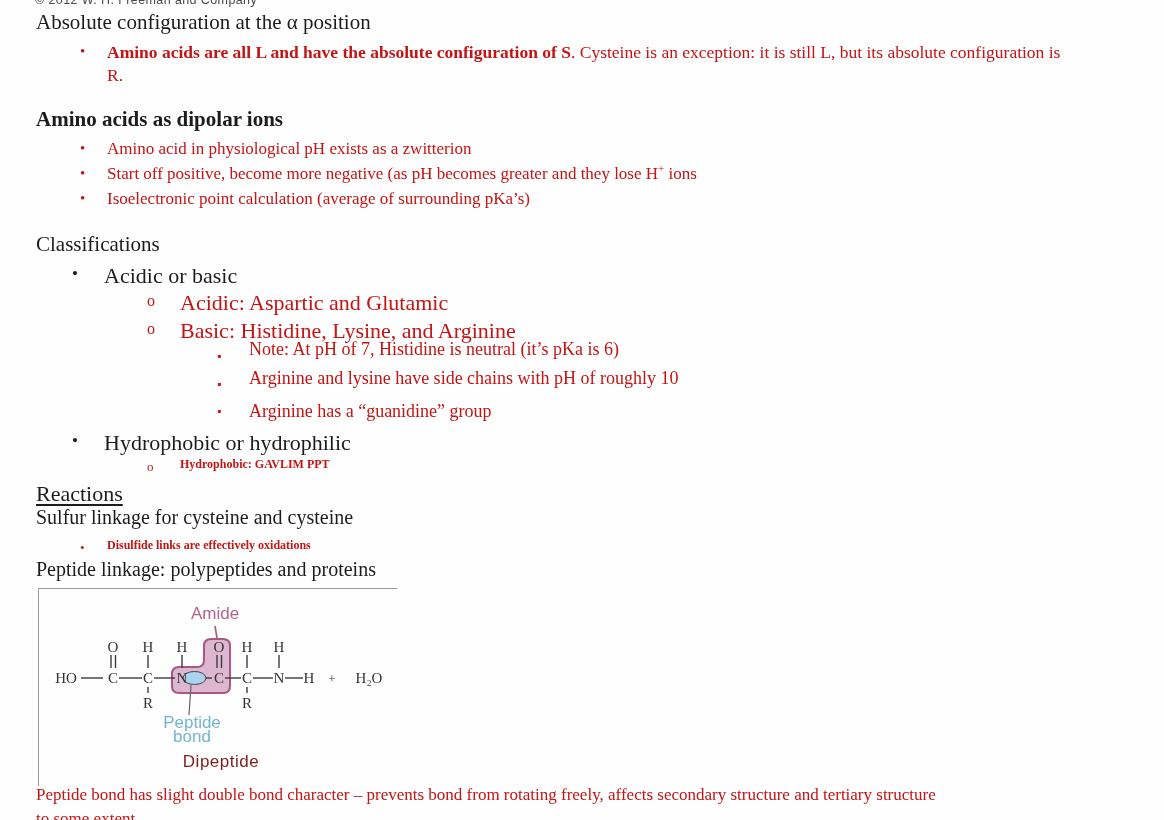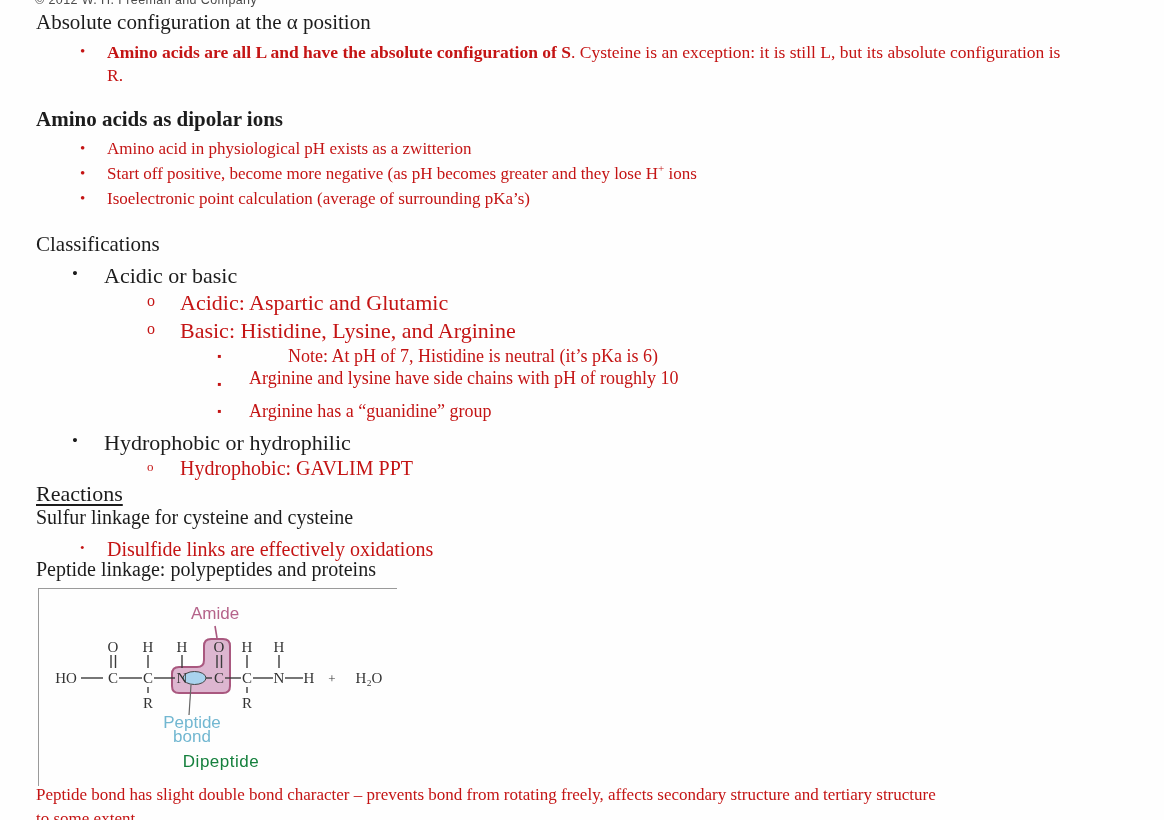--- a/index.html
+++ b/index.html
@@ -11,21 +11,21 @@
   }
   .abs { position:absolute; white-space:nowrap; }
   .h1 { font-size:21px; color:#1c1c1c; }
   .h2 { font-size:20px; color:#1c1c1c; }
   .red { color:#c41414; }
   .black { color:#1c1c1c; }
   .b1text { font-size:17px; }
   .marker { font-size:15px; }
   .lvl2 { font-size:22px; }
   .lvl3 { font-size:18px; }
-  .small-red { font-size:20px; }
+  .small-red { font-size:12px;font-weight:bold; }
   sup { font-size:11px; vertical-align:super; line-height:0; }
 
   
   .copyclip { position:absolute; left:35px; top:0; height:8px; overflow:hidden; }
   .copyclip span {
     display:block; margin-top:-7px;
     font-family:"Liberation Sans","DejaVu Sans",sans-serif;
     font-size:12.5px; color:#4a4a4a; letter-spacing:0.4px;
   }
 
@@ -44,21 +44,21 @@
   #figure svg { position:absolute; left:0; top:0; }
   .atom {
     position:absolute; transform:translateX(-50%);
     font-family:"Liberation Serif","DejaVu Serif",serif;
     font-size:15px; color:#333; white-space:nowrap; line-height:16px;
   }
   .figlabel { position:absolute; transform:translateX(-50%);
     font-size:17px; line-height:14px; text-align:center; white-space:nowrap; }
   .amide-label   { color:#b5638a; }
   .peptide-label { color:#72b7d1; }
-  .dipeptide-label { color:#15803d; letter-spacing:0.5px; }
+  .dipeptide-label { color:#7f1d1d; letter-spacing:0.5px; }
 
   .footline { position:absolute; left:36px; font-size:17px; color:#c41414; white-space:nowrap; }
 </style>
 </head>
 <body>
 
 <div id="page">
 
   <div class="copyclip">
     <span>© 2012 W. H. Freeman and Company</span>
@@ -85,21 +85,21 @@
   <span class="abs black" style="left:72px; top:264px; font-size:17px;">•</span>
   <div class="abs lvl2 black" style="left:104px; top:263px;">Acidic or basic</div>
 
   <span class="abs red" style="left:147px; top:292px; font-size:16px;">o</span>
   <div class="abs lvl2 red" style="left:180px; top:290px;">Acidic: Aspartic and Glutamic</div>
 
   <span class="abs red" style="left:147px; top:320px; font-size:16px;">o</span>
   <div class="abs lvl2 red" style="left:180px; top:318px;">Basic: Histidine, Lysine, and Arginine</div>
 
   <span class="abs red" style="left:217px; top:349px; font-size:12px;">▪</span>
-  <div class="abs lvl3 red" style="left:249px; top:346px;margin-left:39px;">Note: At pH of 7, Histidine is neutral (it’s pKa is 6)</div>
+  <div class="abs lvl3 red" style="left:249px; top:339px;">Note: At pH of 7, Histidine is neutral (it’s pKa is 6)</div>
 
   <span class="abs red" style="left:217px; top:377px; font-size:12px;">▪</span>
   <div class="abs lvl3 red" style="left:249px; top:368px;">Arginine and lysine have side chains with pH of roughly 10</div>
 
   <span class="abs red" style="left:217px; top:404px; font-size:12px;">▪</span>
   <div class="abs lvl3 red" style="left:249px; top:401px;">Arginine has a “guanidine” group</div>
 
   <span class="abs black" style="left:72px; top:431px; font-size:17px;">•</span>
   <div class="abs lvl2 black" style="left:104px; top:430px;">Hydrophobic or hydrophilic</div>
 

